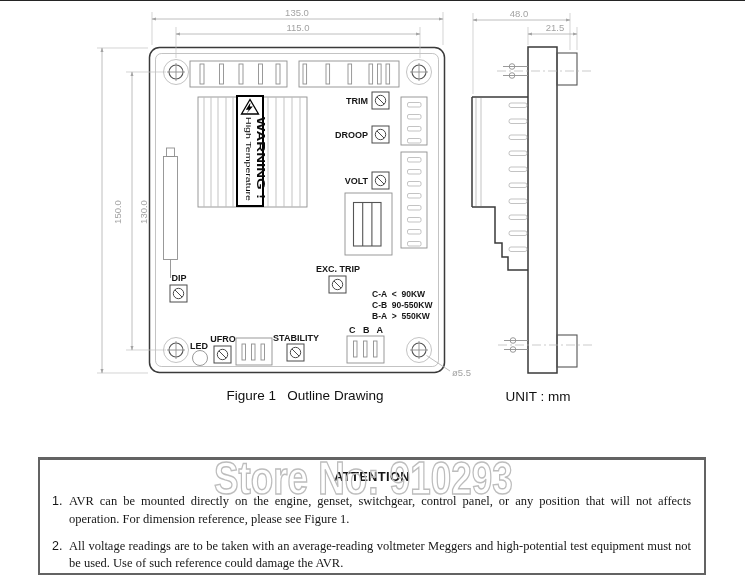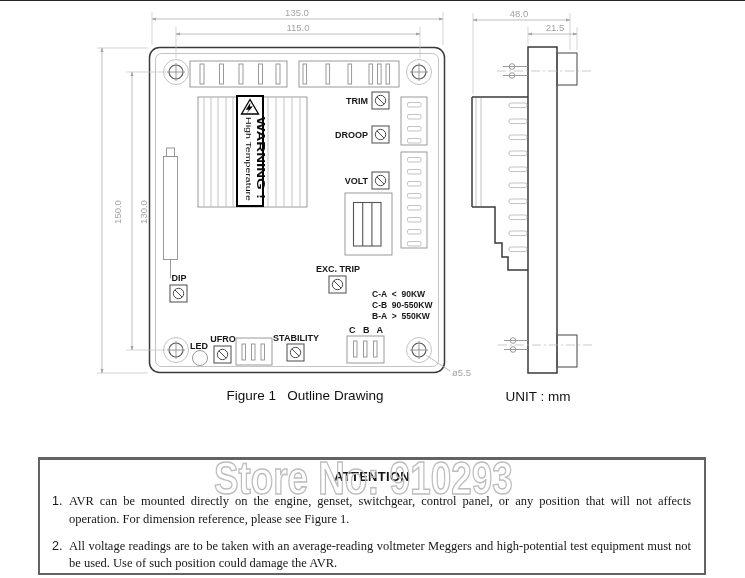--- a/index.html
+++ b/index.html
@@ -271,21 +271,21 @@
 
 
 <div class="attention">
   <div class="att-title">ATTENTION</div>
   <div class="att-item">
     <span class="att-num">1.</span>
     <span class="att-text">AVR can be mounted directly on the engine, genset, switchgear, control panel, or any position that will not affects operation. For dimension reference, please see Figure 1.</span>
   </div>
   <div class="att-item">
     <span class="att-num">2.</span>
-    <span class="att-text">All voltage readings are to be taken with an average-reading voltmeter Meggers and high-potential test equipment must not be used. Use of such position could damage the AVR.</span>
+    <span class="att-text">All voltage readings are to be taken with an average-reading voltmeter Meggers and high-potential test equipment must not be used. Use of such reference could damage the AVR.</span>
   </div>
 </div>
 
 
 <div class="watermark">Store No: 910293</div>
 
 
 
 
 </body></html>

